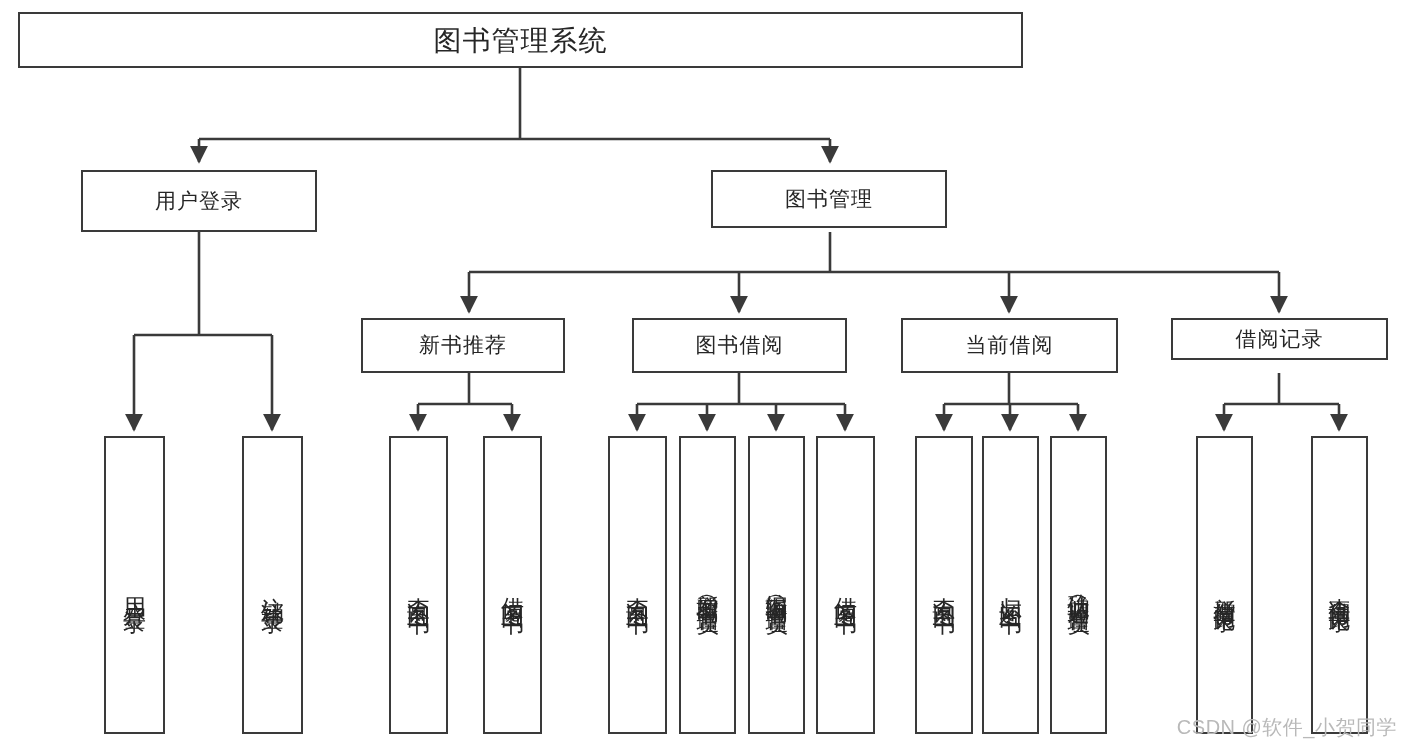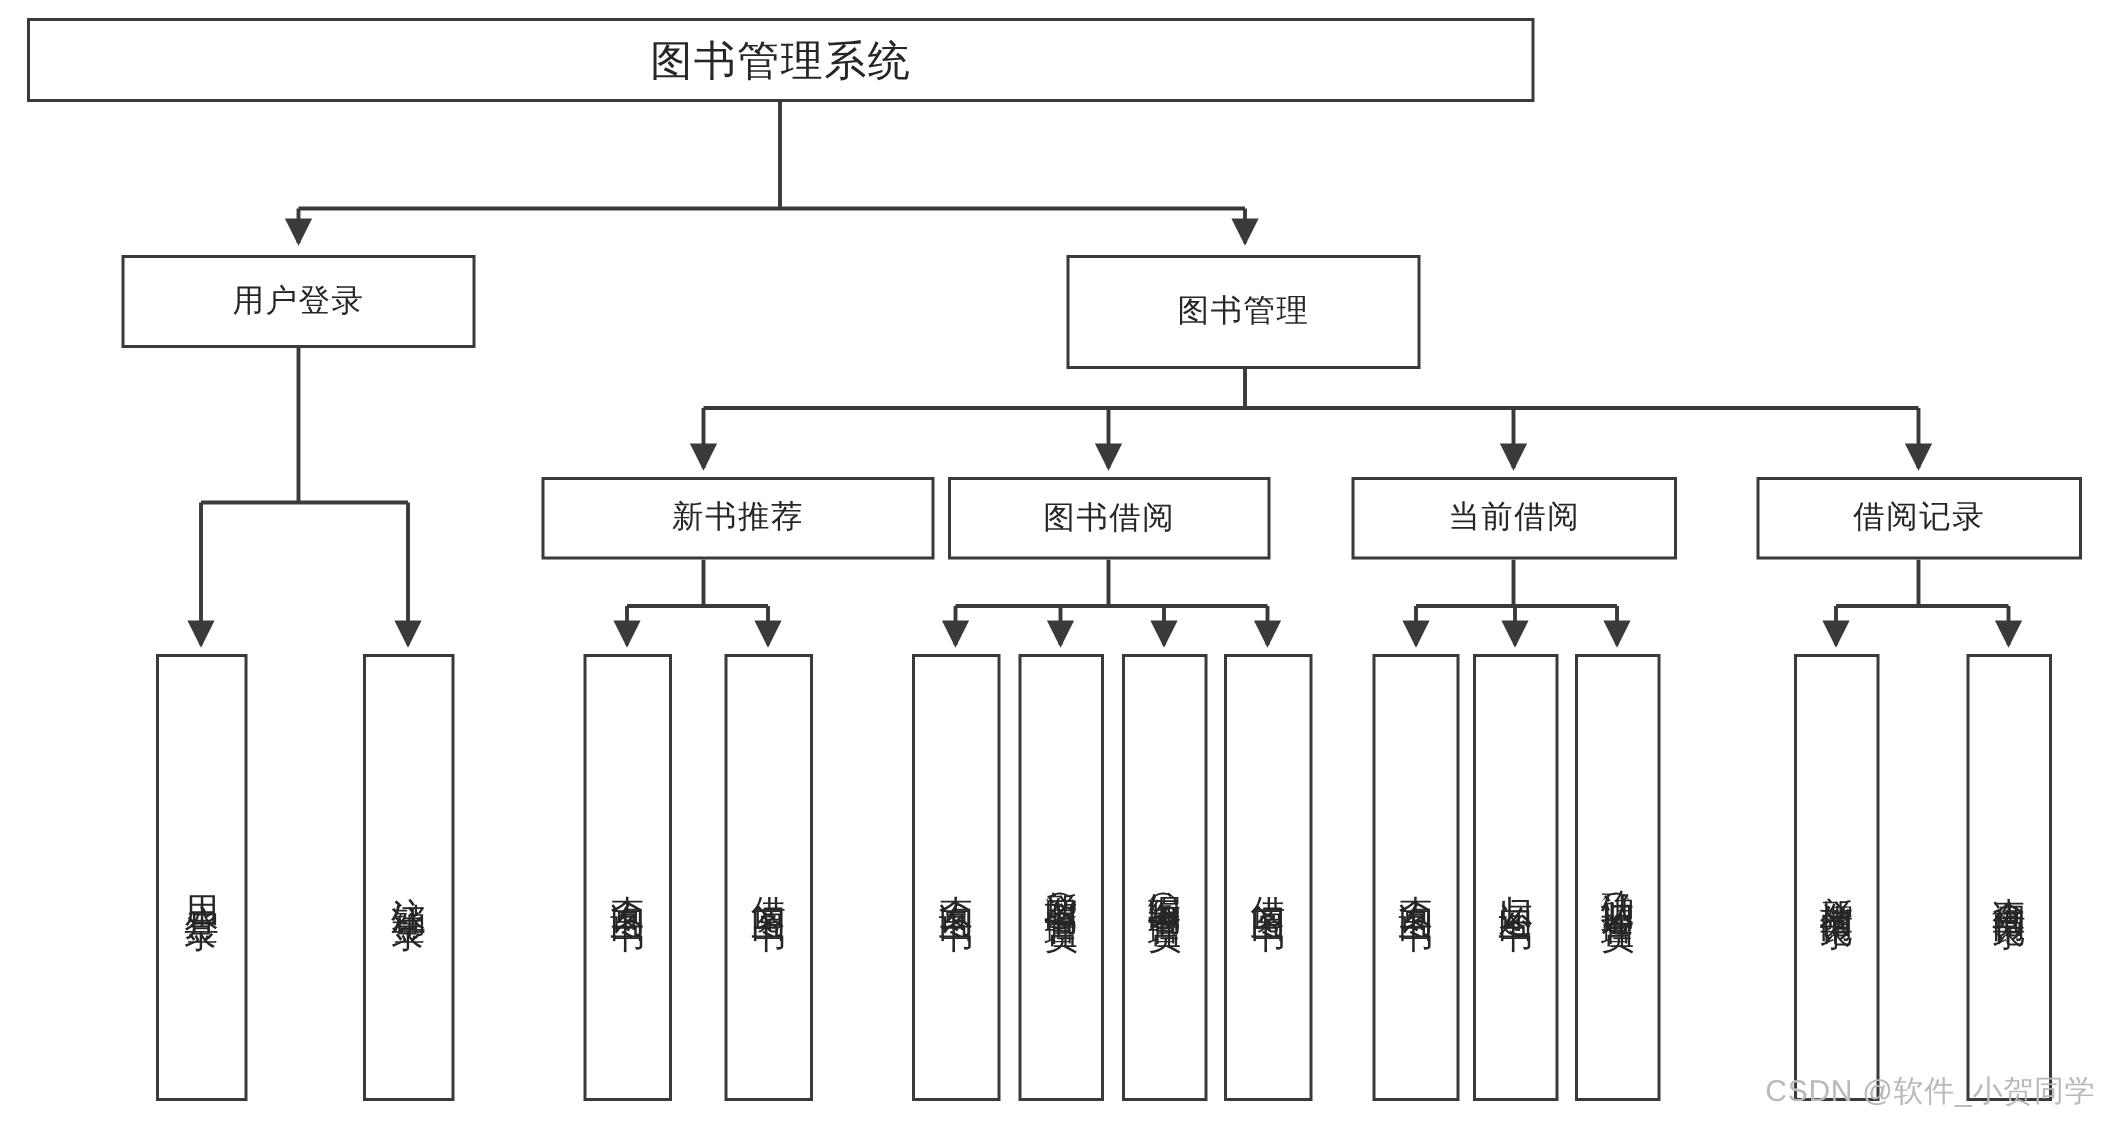--- a/index.html
+++ b/index.html
@@ -127,37 +127,37 @@
   </svg>
 
   <div class="node root" style="left:18px;top:12px;width:1005px;height:56px;">
     <span class="label">图书管理系统</span>
   </div>
 
   <div class="node" style="left:81px;top:170px;width:236px;height:62px;">
     <span class="label">用户登录</span>
   </div>
 
-  <div class="node" style="left:711px;top:170px;width:236px;height:76px;">
+  <div class="node" style="left:711px;top:170px;width:236px;height:58px;">
     <span class="label">图书管理</span>
   </div>
 
-  <div class="node" style="left:361px;top:318px;width:262px;height:55px;">
+  <div class="node" style="left:361px;top:318px;width:204px;height:55px;">
     <span class="label">新书推荐</span>
   </div>
 
   <div class="node" style="left:632px;top:318px;width:215px;height:55px;font-family:Liberation Serif, serif;">
     <span class="label">图书借阅</span>
   </div>
 
   <div class="node" style="left:901px;top:318px;width:217px;height:55px;">
     <span class="label">当前借阅</span>
   </div>
 
-  <div class="node" style="left:1171px;top:318px;width:217px;height:55px;">
+  <div class="node" style="left:1171px;top:318px;width:217px;height:42px;">
     <span class="label">借阅记录</span>
   </div>
 
   <div class="leaf" style="left:104px;top:436px;width:61px;height:298px;">
     <span class="vlabel">用户登录</span>
   </div>
 
   <div class="leaf" style="left:242px;top:436px;width:61px;height:298px;">
     <span class="vlabel">注销登录</span>
   </div>

